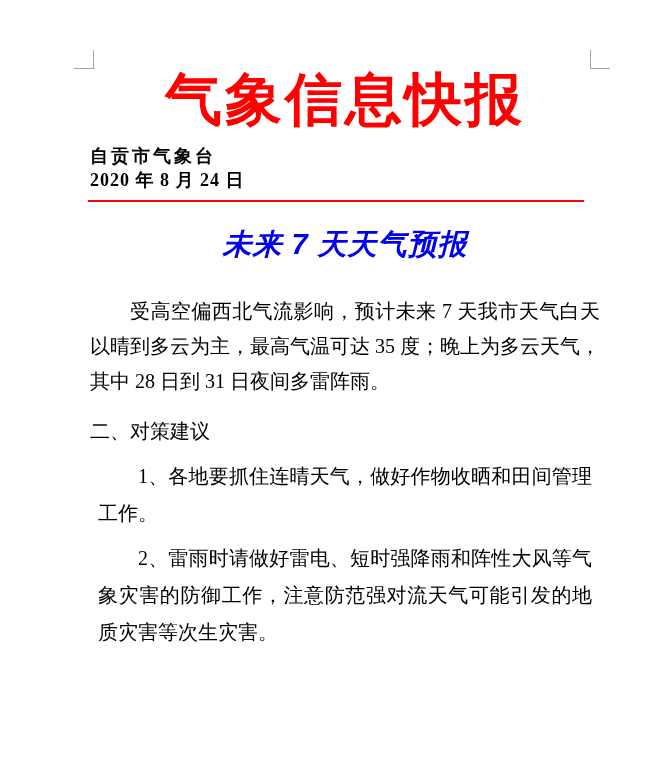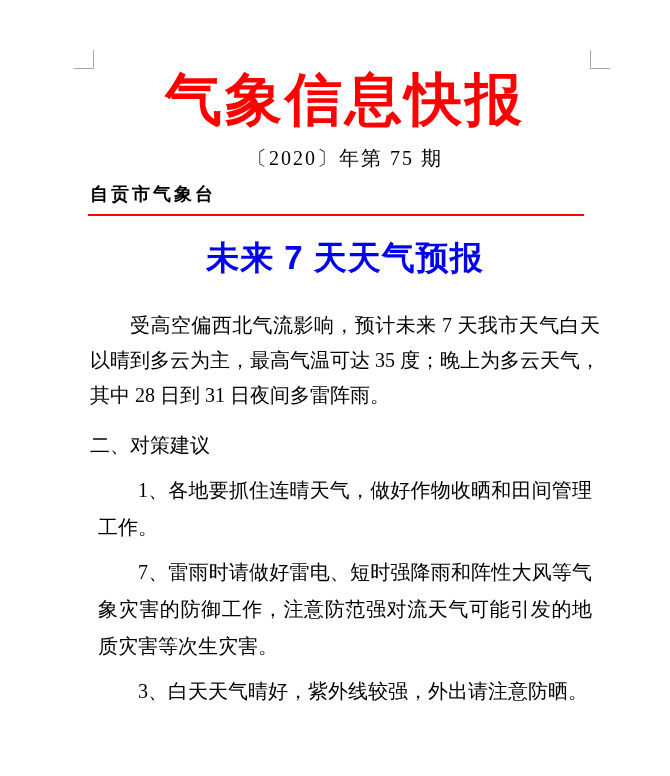--- a/index.html
+++ b/index.html
@@ -71,27 +71,28 @@
   .rule {
     margin-top: 8px;
     margin-left: -2px;
     width: 496px;
     height: 0;
     border-top: 2px solid var(--accent-red, #fe0000);
   }
   .subject {
     margin-top: 26px;
     font-family: "Liberation Sans", "DejaVu Sans", sans-serif;
-    font-size: 33px;
+    font-size: 29px;
     line-height: 32px;
     font-weight: bold;
     letter-spacing: 1px;
     text-align: center;
     color: var(--subject-blue, #0000ee);
     white-space: nowrap;
+    font-style: italic;
   }
   .section { font-size: 20px; }
   .section1 { margin-top: 34px; }
   .section1 .sec-heading { line-height: 35px; }
   .section1 .para {
     margin: 0;
     line-height: 35px;
     text-indent: 2em;
     text-align: justify;
   }
@@ -109,35 +110,34 @@
 
 <div class="page">
 
   <div class="corner-mark left"></div>
   <div class="corner-mark right"></div>
 
   <div class="content">
 
     <div class="masthead">气象信息快报</div>
 
-    <div class="issue">〔2020〕年第 75 期</div>
 
     <div class="pubrow">
       <span class="publisher">自贡市气象台</span>
+      <span class="pubdate">2020 年 8 月 24 日</span>
     </div>
 
     <div class="rule"></div>
 
     <div class="subject">未来 7 天天气预报</div>
 
     <div class="section section1">
       <p class="para">受高空偏西北气流影响，预计未来 7 天我市天气白天以晴到多云为主，最高气温可达 35 度；晚上为多云天气，其中 28 日到 31 日夜间多雷阵雨。</p>
     </div>
 
     <div class="section section2">
       <div class="sec-heading">二、对策建议</div>
       <p class="para">1、各地要抓住连晴天气，做好作物收晒和田间管理工作。</p>
-      <p class="para">7、雷雨时请做好雷电、短时强降雨和阵性大风等气象灾害的防御工作，注意防范强对流天气可能引发的地质灾害等次生灾害。</p>
-      <p class="para">3、白天天气晴好，紫外线较强，外出请注意防晒。</p>
+      <p class="para">2、雷雨时请做好雷电、短时强降雨和阵性大风等气象灾害的防御工作，注意防范强对流天气可能引发的地质灾害等次生灾害。</p>
     </div>
 
   </div>
 </div>
 
 </body></html>

